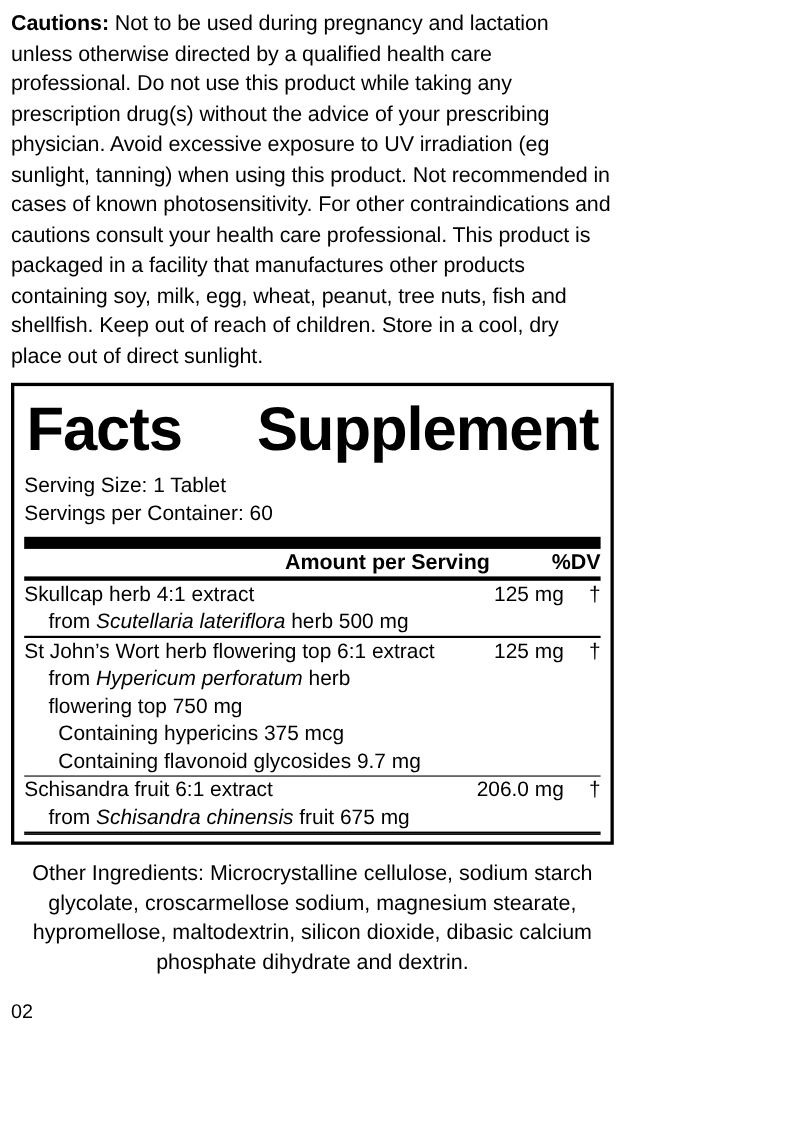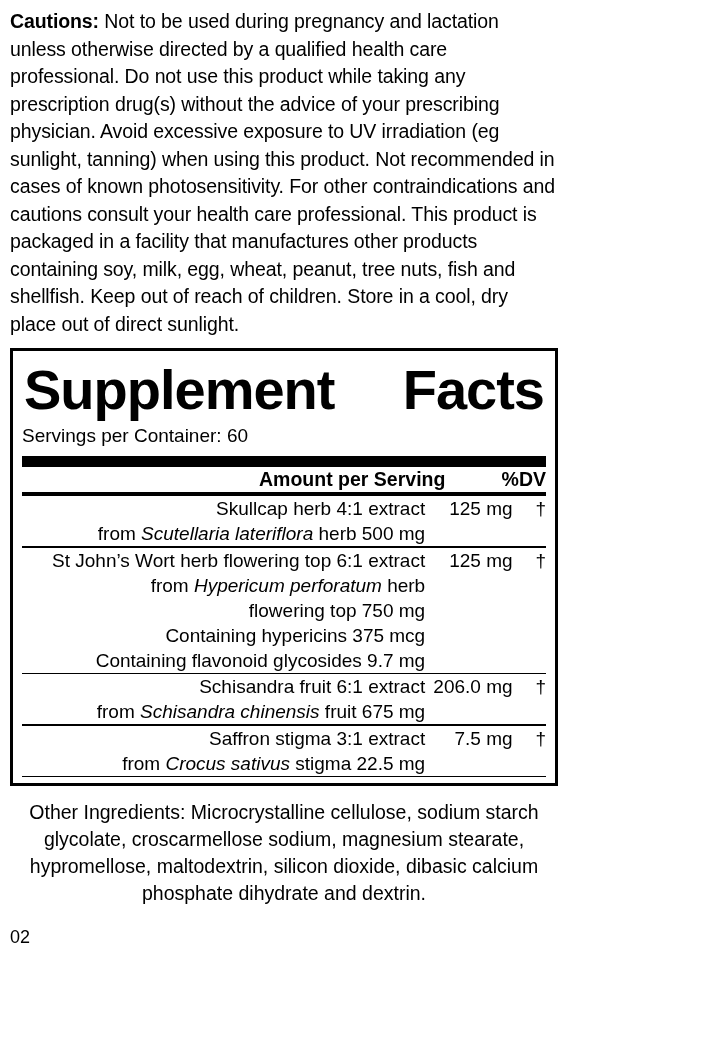--- a/index.html
+++ b/index.html
@@ -90,21 +90,21 @@
     text-align: right;
   }
   .hdr-spacer { width: 45%; }
   .col-amount { width: 40%; text-align: right; padding-right: 22px !important; }
   .col-dv { width: 15%; text-align: right; }
 
   .nut-row td {
     padding-top: 5px;
     padding-bottom: 5px;
   }
-  .nut-name { text-align: right; }
+  .nut-name { text-align: left; }
   .nut-amount { text-align: right; padding-right: 22px !important; white-space: nowrap; }
   .nut-dv { text-align: right; }
   .sub {
     padding-left: 22px;
     display: block;
   }
   .sub2 {
     padding-left: 31px;
     display: block;
   }
@@ -141,24 +141,25 @@
 
 <div class="page">
 
   <p class="cautions">
     <b>Cautions:</b><span> Not to be used during pregnancy and lactation unless otherwise directed by a qualified health care professional. Do not use this product while taking any prescription drug(s) without the advice of your prescribing physician. Avoid excessive exposure to UV irradiation (eg sunlight, tanning) when using this product. Not recommended in cases of known photosensitivity. For other contraindications and cautions consult your health care professional. This product is packaged in a facility that manufactures other products containing soy, milk, egg, wheat, peanut, tree nuts, fish and shellfish. Keep out of reach of children. Store in a cool, dry place out of direct sunlight.</span>
   </p>
 
   <div class="sf-panel">
 
     <div class="sf-title">
+      <span>Facts</span>
       <span>Supplement</span>
-      <span>Facts</span>
     </div>
 
+    <div class="sf-serving">Serving Size: 1 Tablet</div>
     <div class="sf-serving" style="margin-top:0">Servings per Container: 60</div>
 
     <div class="rule-thick"></div>
 
     <table class="sf-table">
       <tbody>
         <tr class="hdr-row">
           <th class="hdr-spacer"></th>
           <th class="col-amount">Amount per Serving</th>
           <th class="col-dv">%DV</th>
@@ -193,25 +194,20 @@
           <tr class="nut-row">
             <td class="nut-name"><span>Schisandra fruit 6:1 extract</span><span class="sub">from <em>Schisandra chinensis</em> fruit 675 mg</span></td>
             <td class="nut-amount">206.0 mg</td>
             <td class="nut-dv">†</td>
           </tr>
           <tr class="row-sep">
             <td colspan="3">
               <div></div>
             </td>
           </tr>
-          <tr class="nut-row">
-            <td class="nut-name"><span>Saffron stigma 3:1 extract</span><span class="sub">from <em>Crocus sativus</em> stigma 22.5 mg</span></td>
-            <td class="nut-amount">7.5 mg</td>
-            <td class="nut-dv">†</td>
-          </tr>
         </tbody>
     </table>
 
     <div class="rule-thin"></div>
 
 
   </div>
 
   <p class="other">Other Ingredients: Microcrystalline cellulose, sodium starch glycolate, croscarmellose sodium, magnesium stearate, hypromellose, maltodextrin, silicon dioxide, dibasic calcium phosphate dihydrate and dextrin.</p>
 

